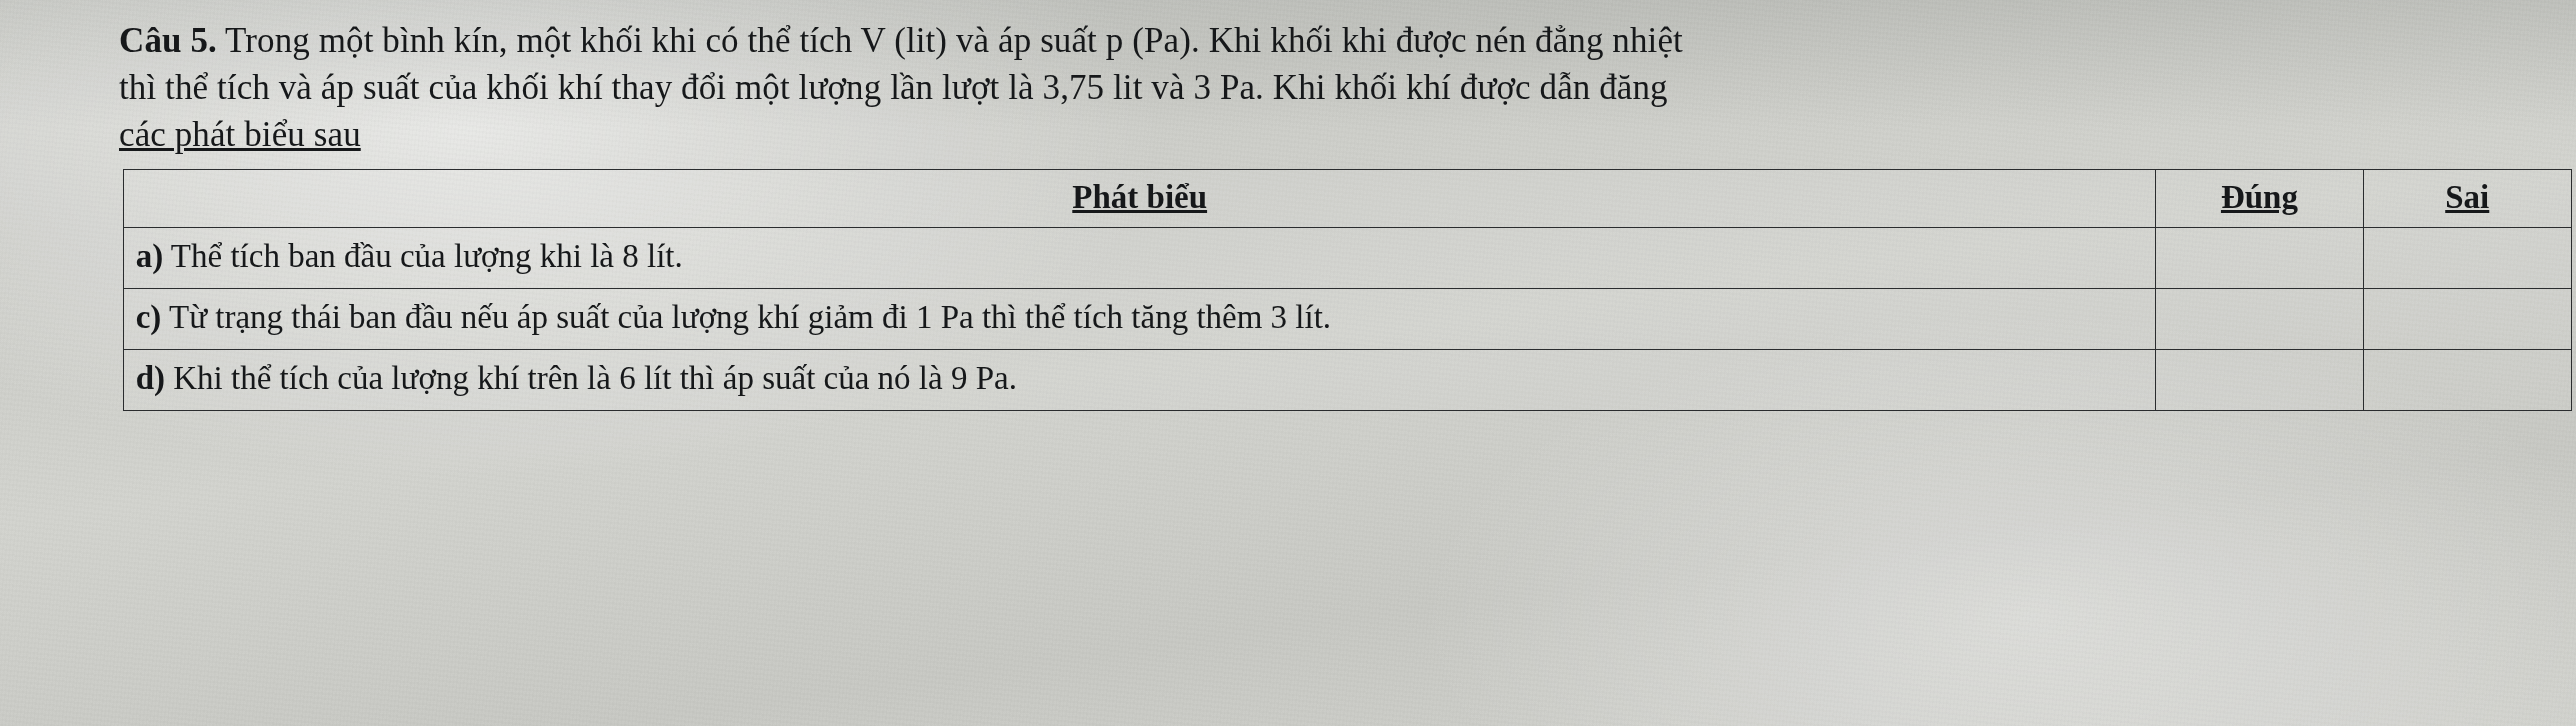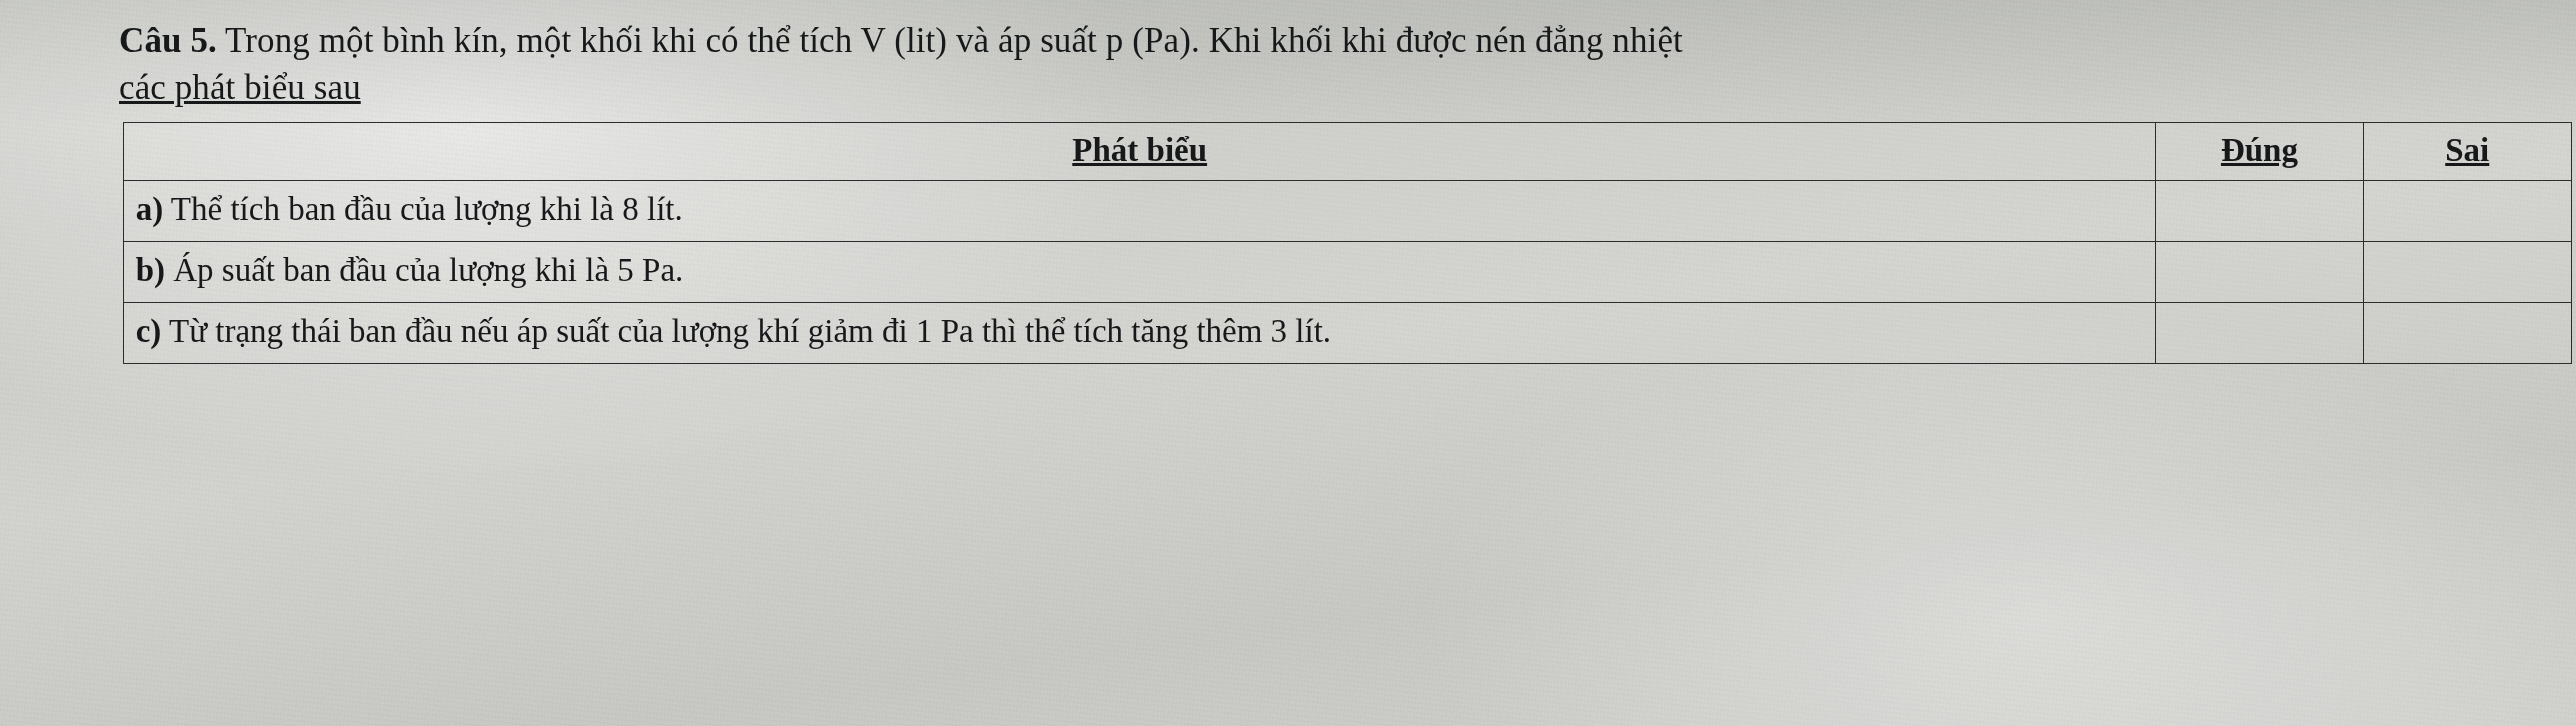--- a/index.html
+++ b/index.html
@@ -103,44 +103,45 @@
 </head>
 <body>
 
 <div class="page">
   <div class="shadow-band"></div>
 
   <div class="content">
 
     <div class="para">
       <span class="para-line"><span class="lead">Câu 5.</span> <span>Trong một bình kín, một khối khi có thể tích V (lit) và áp suất p (Pa). Khi khối khi được nén đẳng nhiệt</span></span>
+      <span class="para-line">thì thể tích và áp suất của khối khí thay đổi một lượng lần lượt là 3,75 lit và 3 Pa. Khi khối khí được dẫn đăng</span>
       <span class="para-line last">các phát biểu sau</span>
     </div>
 
     <table class="statements">
       <thead>
         <tr>
           <th class="col-stmt">Phát biểu</th>
           <th class="col-true">Đúng</th>
           <th class="col-false">Sai</th>
         </tr>
       </thead>
       <tbody>
         <tr class="row-h">
           <td class="stmt"><b>a)</b> <span>Thể tích ban đầu của lượng khi là 8 lít.</span></td>
           <td class="mark"></td>
           <td class="mark"></td>
         </tr>
         <tr class="row-h">
-          <td class="stmt"><b>b)</b> <span>Áp suất ban đầu của lượng khi là 5 Pa.</span></td>
+          <td class="stmt"><b>c)</b> <span>Từ trạng thái ban đầu nếu áp suất của lượng khí giảm đi 1 Pa thì thể tích tăng thêm 3 lít.</span></td>
           <td class="mark"></td>
           <td class="mark"></td>
         </tr>
         <tr class="row-h">
-          <td class="stmt"><b>c)</b> <span>Từ trạng thái ban đầu nếu áp suất của lượng khí giảm đi 1 Pa thì thể tích tăng thêm 3 lít.</span></td>
+          <td class="stmt"><b>d)</b> <span>Khi thể tích của lượng khí trên là 6 lít thì áp suất của nó là 9 Pa.</span></td>
           <td class="mark"></td>
           <td class="mark"></td>
         </tr>
       </tbody>
     </table>
 
   </div>
 </div>
 
 

